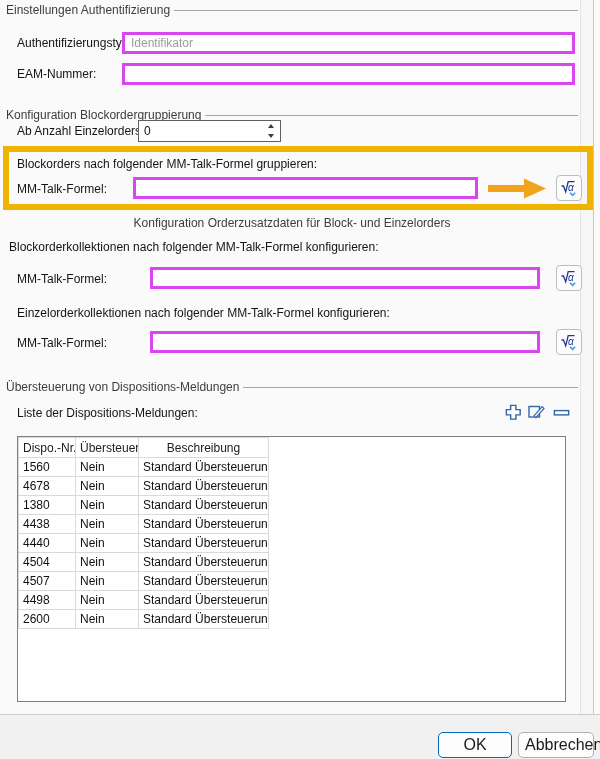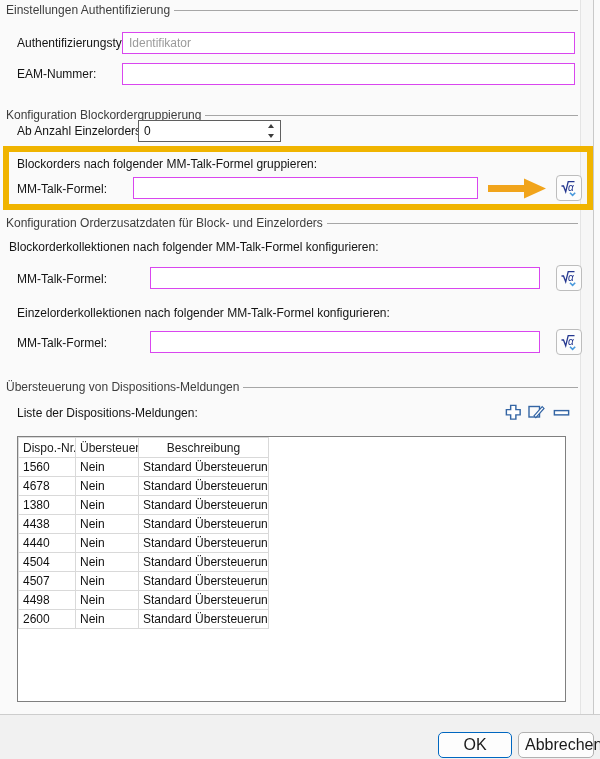--- a/index.html
+++ b/index.html
@@ -10,21 +10,21 @@
   }
   
   .sect{position:absolute; left:6px; width:572px; display:flex; align-items:center; gap:4px;}
   .sect .t{white-space:nowrap; color:#3d3d3d;}
   .sect .rule{flex:1; height:1px; background:#a6a6a6; margin-top:1px;}
   
   .lbl{position:absolute; white-space:nowrap; color:#141414;}
   
   .tx{
     position:absolute; box-sizing:border-box; height:22px;
-    background:#ffffff; border:1px solid #d946ef;
+    background:#ffffff; border:3px solid #d946ef;
     font-family:inherit; font-size:12px; color:#222; padding:0 6px; outline:none;
   }
   .tx:disabled, .tx.ghost{color:#9b9b9b; -webkit-text-fill-color:#9b9b9b;}
   
   .spinbox{
     position:absolute; left:138px; top:120px; width:143px; height:22px; box-sizing:border-box;
     background:#fff; border:1px solid #5f5f5f; display:flex; align-items:stretch;
   }
   .spinbox input{flex:1; border:0; outline:none; font:inherit; padding:0 5px; color:#111; min-width:0;}
   .spinners{width:15px; display:flex; flex-direction:column; justify-content:center; gap:3px; padding-right:2px;}
@@ -115,21 +115,21 @@
 </svg>
 
 <button class="fx-btn" style="left:556px; top:175px;">
   <svg width="19" height="19" viewBox="0 0 19 19">
     <path d="M1.5 7 L3.5 7 L5.7 12.8 L8.2 2.6 L14.5 2.6" fill="none" stroke="#23368F" stroke-width="1.3"></path>
     <text x="8" y="12" font-size="10" font-style="italic" fill="#23368F">α</text>
     <path d="M10 13.8 L12.6 16.4 L15.2 13.8" fill="none" stroke="#4798DC" stroke-width="1.6"></path>
   </svg>
 </button>
 
-<div class="sect" style="top:216px;">
+<div class="sect" style="top:216px;flex-direction:column;">
   <span class="t">Konfiguration Orderzusatzdaten für Block- und Einzelorders</span>
   <span class="rule"></span>
 </div>
 
 <span class="lbl" style="left:9px; top:240px;">Blockorderkollektionen nach folgender MM-Talk-Formel konfigurieren:</span>
 <span class="lbl" style="left:17px; top:272px;">MM-Talk-Formel:</span>
 <input class="tx" style="left: 150px; top: 267px; width: 390px;" value="">
 <button class="fx-btn" style="left:556px; top:265px;">
   <svg width="19" height="19" viewBox="0 0 19 19">
     <path d="M1.5 7 L3.5 7 L5.7 12.8 L8.2 2.6 L14.5 2.6" fill="none" stroke="#23368F" stroke-width="1.3"></path>

